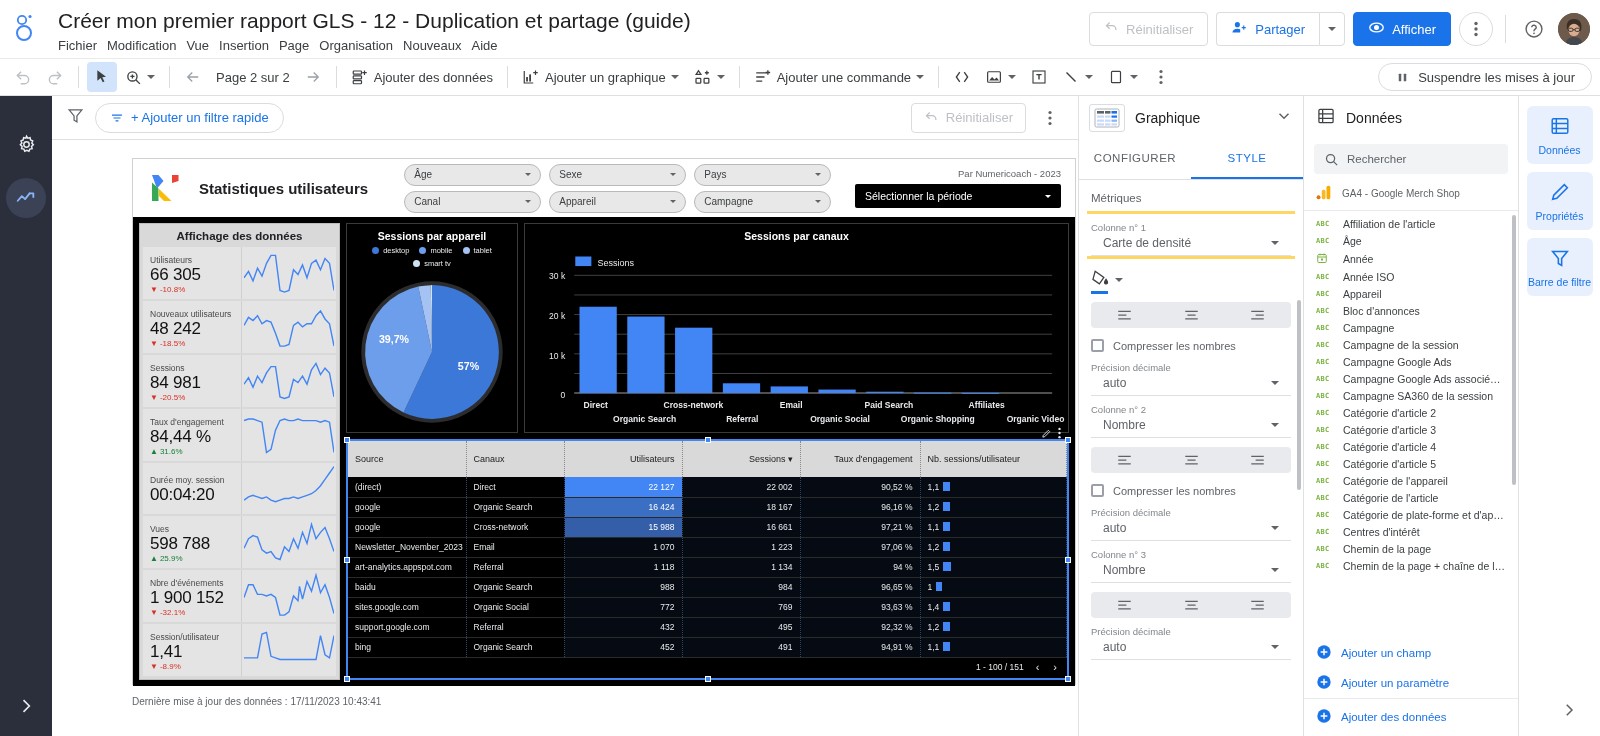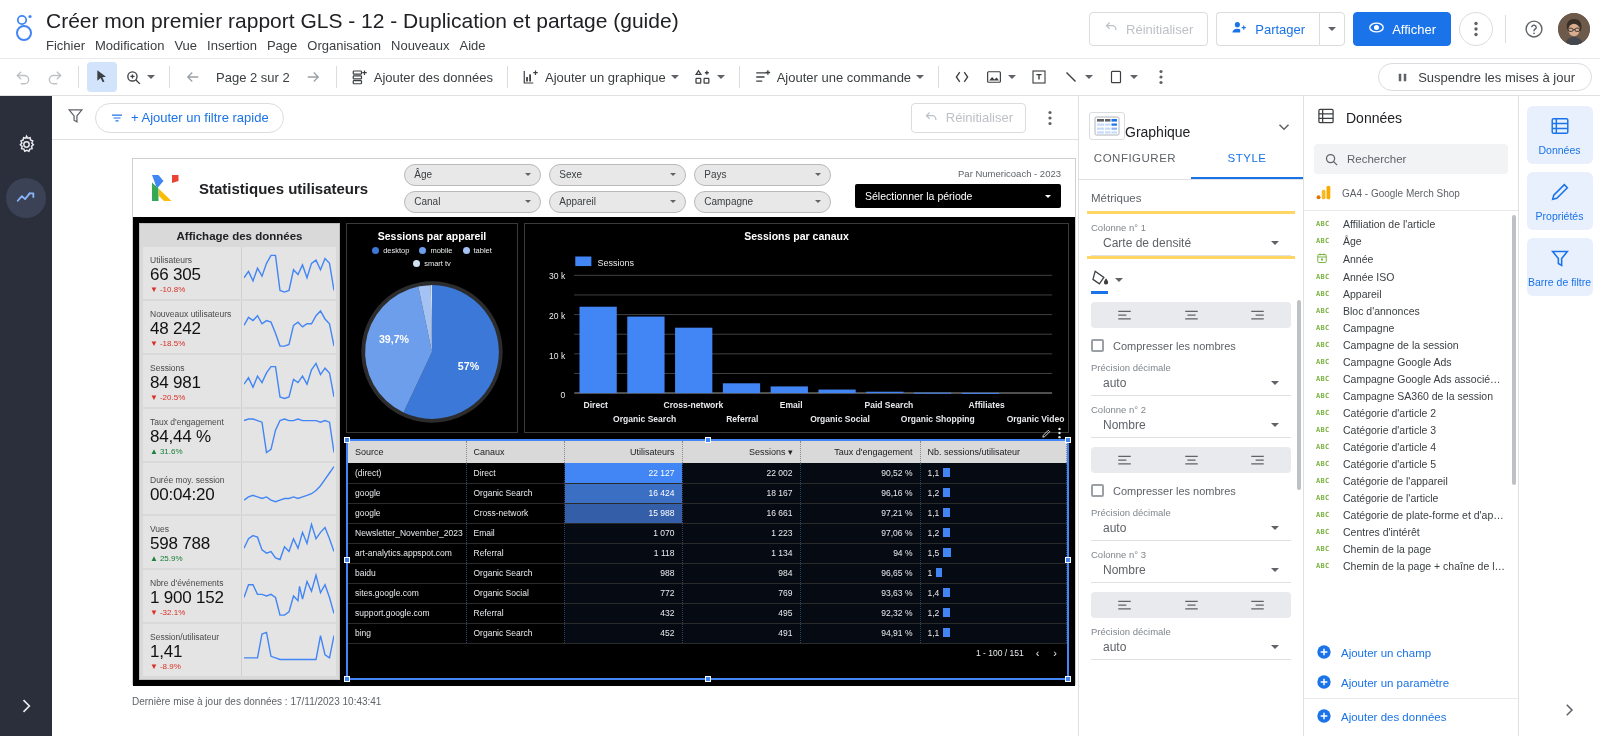--- a/index.html
+++ b/index.html
@@ -8,21 +8,21 @@
     width: 1600px; height: 736px;
     font-family: "Liberation Sans", sans-serif;
     background: #fff; overflow: hidden;
     -webkit-font-smoothing: antialiased;
   }
   .app { position: relative; width: 1600px; height: 736px; display: flex; flex-direction: column; }
 
   
   .topbar { height: 58px; display: flex; align-items: flex-start; padding: 6px 10px 0 8px; flex: 0 0 58px; }
   .brand-logo { width: 34px; height: 40px; display: flex; align-items: center; justify-content: center; margin-top: 2px; }
-  .title-block { margin-left: 4px; padding-top: 2px; flex: 1 1 auto; min-width: 0; }
+  .title-block { margin-left: 16px; padding-top: 2px; flex: 1 1 auto; min-width: 0; }
   .doc-title { font-size: 21px; color: #202124; line-height: 26px; white-space: nowrap; font-weight: 400; }
   .menubar { display: flex; gap: 2px; margin-top: 2px; }
   .menu-item { font-size: 13px; color: #3c4043; padding: 2px 8px 2px 0; cursor: pointer; white-space: nowrap; }
   .top-actions { display: flex; align-items: center; gap: 8px; padding-top: 6px; white-space: nowrap; }
   .btn { border: 1px solid #dadce0; border-radius: 4px; background: #fff; font-size: 13px;
          height: 34px; padding: 0 14px; display: inline-flex; align-items: center; gap: 7px;
          color: #1a73e8; cursor: pointer; font-family: inherit; }
   .btn.disabled { color: #bdc1c6; cursor: default; }
   .btn.primary { background: #1a73e8; color: #fff; border-color: #1a73e8; font-weight: 500; border-radius: 4px; }
   .btn-split { display: inline-flex; }
@@ -129,41 +129,41 @@
   
   .bar-w { flex: 1 1 auto; background: #000; border: 1px solid #3a3a3a; display: flex; flex-direction: column; min-width: 0; }
   .bar-wrap { flex: 1 1 auto; position: relative; padding: 2px 8px 0 4px; }
 
   
   .tbl-w { flex: 1 1 auto; background: #000; border: 2px solid #4285f4; display: flex; flex-direction: column;
            min-height: 0; position: relative; }
   .tbl-tools { position: absolute; right: 6px; top: -16px; display: flex; gap: 6px; align-items: center; }
   table.dt { width: 100%; border-collapse: collapse; table-layout: fixed; }
   table.dt th { background: #d9d9d9; color: #202124; font-size: 9px; font-weight: 400; text-align: left;
-                padding: 5px 7px; height: 22px; border-right: 1px dotted #8a8a8a; white-space: nowrap; }
+                padding: 5px 7px; height: 36px; border-right: 1px dotted #8a8a8a; white-space: nowrap; }
   table.dt th.num { text-align: right; }
   table.dt td { color: #e8eaed; font-size: 8.5px; padding: 4px 7px; height: 20px;
                 border-bottom: 1px solid #2a2a2a; border-right: 1px dotted #2e4a6e; white-space: nowrap; overflow: hidden; }
   table.dt td.num { text-align: right; }
   table.dt td.heat { background: #4285f4; color: #fff; }
   table.dt td.heat2 { background: #3b6fc4; color: #fff; }
   table.dt td.heat3 { background: #345fa8; color: #fff; }
   table.dt td.dark { background: #060a12; }
   .minibar { display: inline-block; width: 7px; height: 9px; background: #4285f4; margin-left: 4px; vertical-align: -1px; }
   .tbl-foot { display: flex; align-items: center; justify-content: flex-end; gap: 10px;
               padding: 3px 8px 4px; font-size: 8.5px; color: #e8eaed; }
   .pg-arrow { cursor: pointer; color: #e8eaed; font-size: 11px; padding: 0 2px; }
   .sel-handle { position: absolute; width: 6px; height: 6px; background: #4285f4; border: 1px solid #fff; }
 
   .canvas-status { position: absolute; left: 80px; top: 556px; font-size: 10px; color: #5f6368; }
 
   
   .props { width: 225px; flex: 0 0 225px; border-left: 1px solid #e0e0e0; display: flex; flex-direction: column;
            background: #fff; min-height: 0; }
-  .props-head { height: 44px; display: flex; align-items: flex-end; padding: 0 10px; flex: 0 0 44px; }
+  .props-head { height: 44px; display: flex; align-items: center; gap: 10px; padding: 0 10px; flex: 0 0 44px; }
   .chart-thumb { width: 36px; height: 28px; border: 1px solid #dadce0; border-radius: 3px; display:flex;
                  align-items:center; justify-content:center; cursor: pointer; }
   .props-title { font-size: 14px; color: #202124; flex: 1 1 auto; }
   .tabs { display: flex; border-bottom: 1px solid #e0e0e0; flex: 0 0 38px; }
   .tab { flex: 1 1 50%; text-align: center; font-size: 11.5px; letter-spacing: .5px; color: #5f6368;
          line-height: 37px; cursor: pointer; border-bottom: 2px solid transparent; }
   .tab.active { color: #1a73e8; border-bottom-color: #1a73e8; font-weight: 500; }
   .props-body { flex: 1 1 auto; overflow: hidden; padding: 0 0 6px; position: relative; }
   .p-section { font-size: 11.5px; color: #5f6368; padding: 12px 12px 7px; }
   .yellow-rule { height: 3px; background: #fdd663; margin: 0 8px; }

